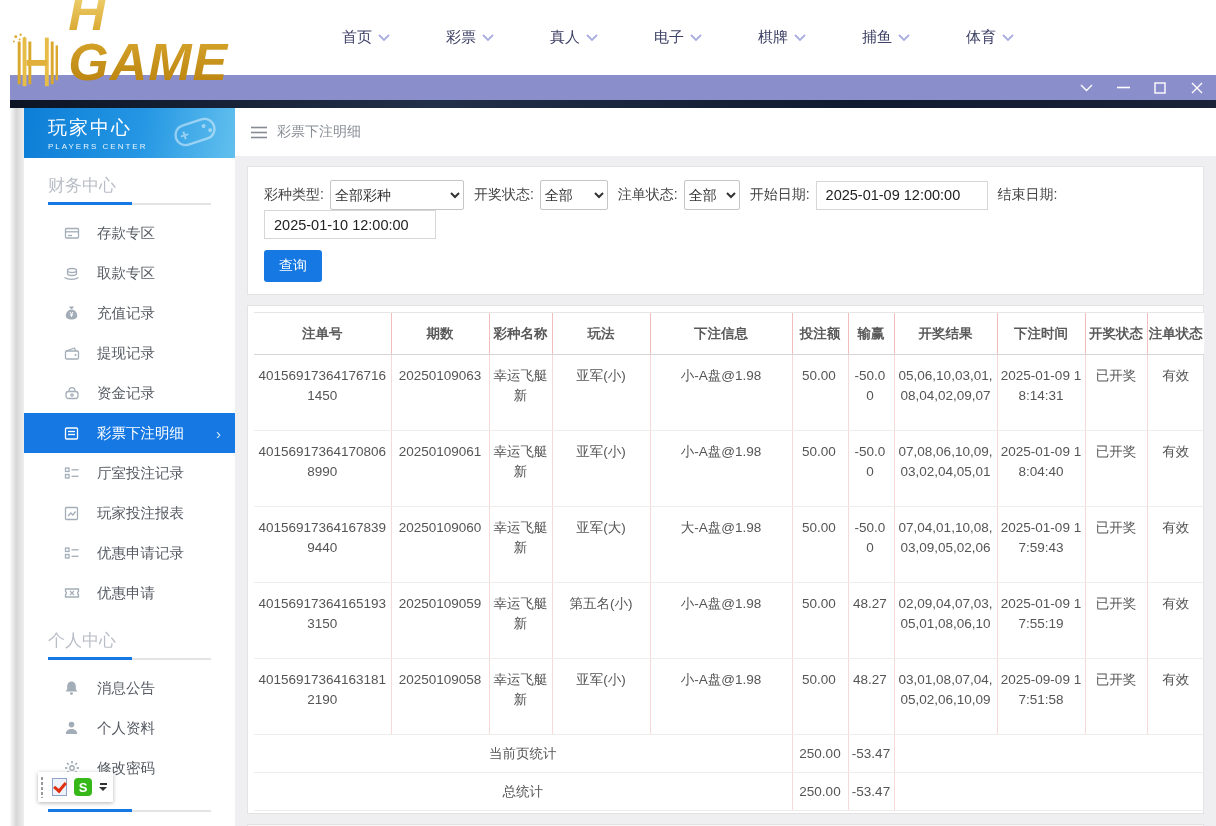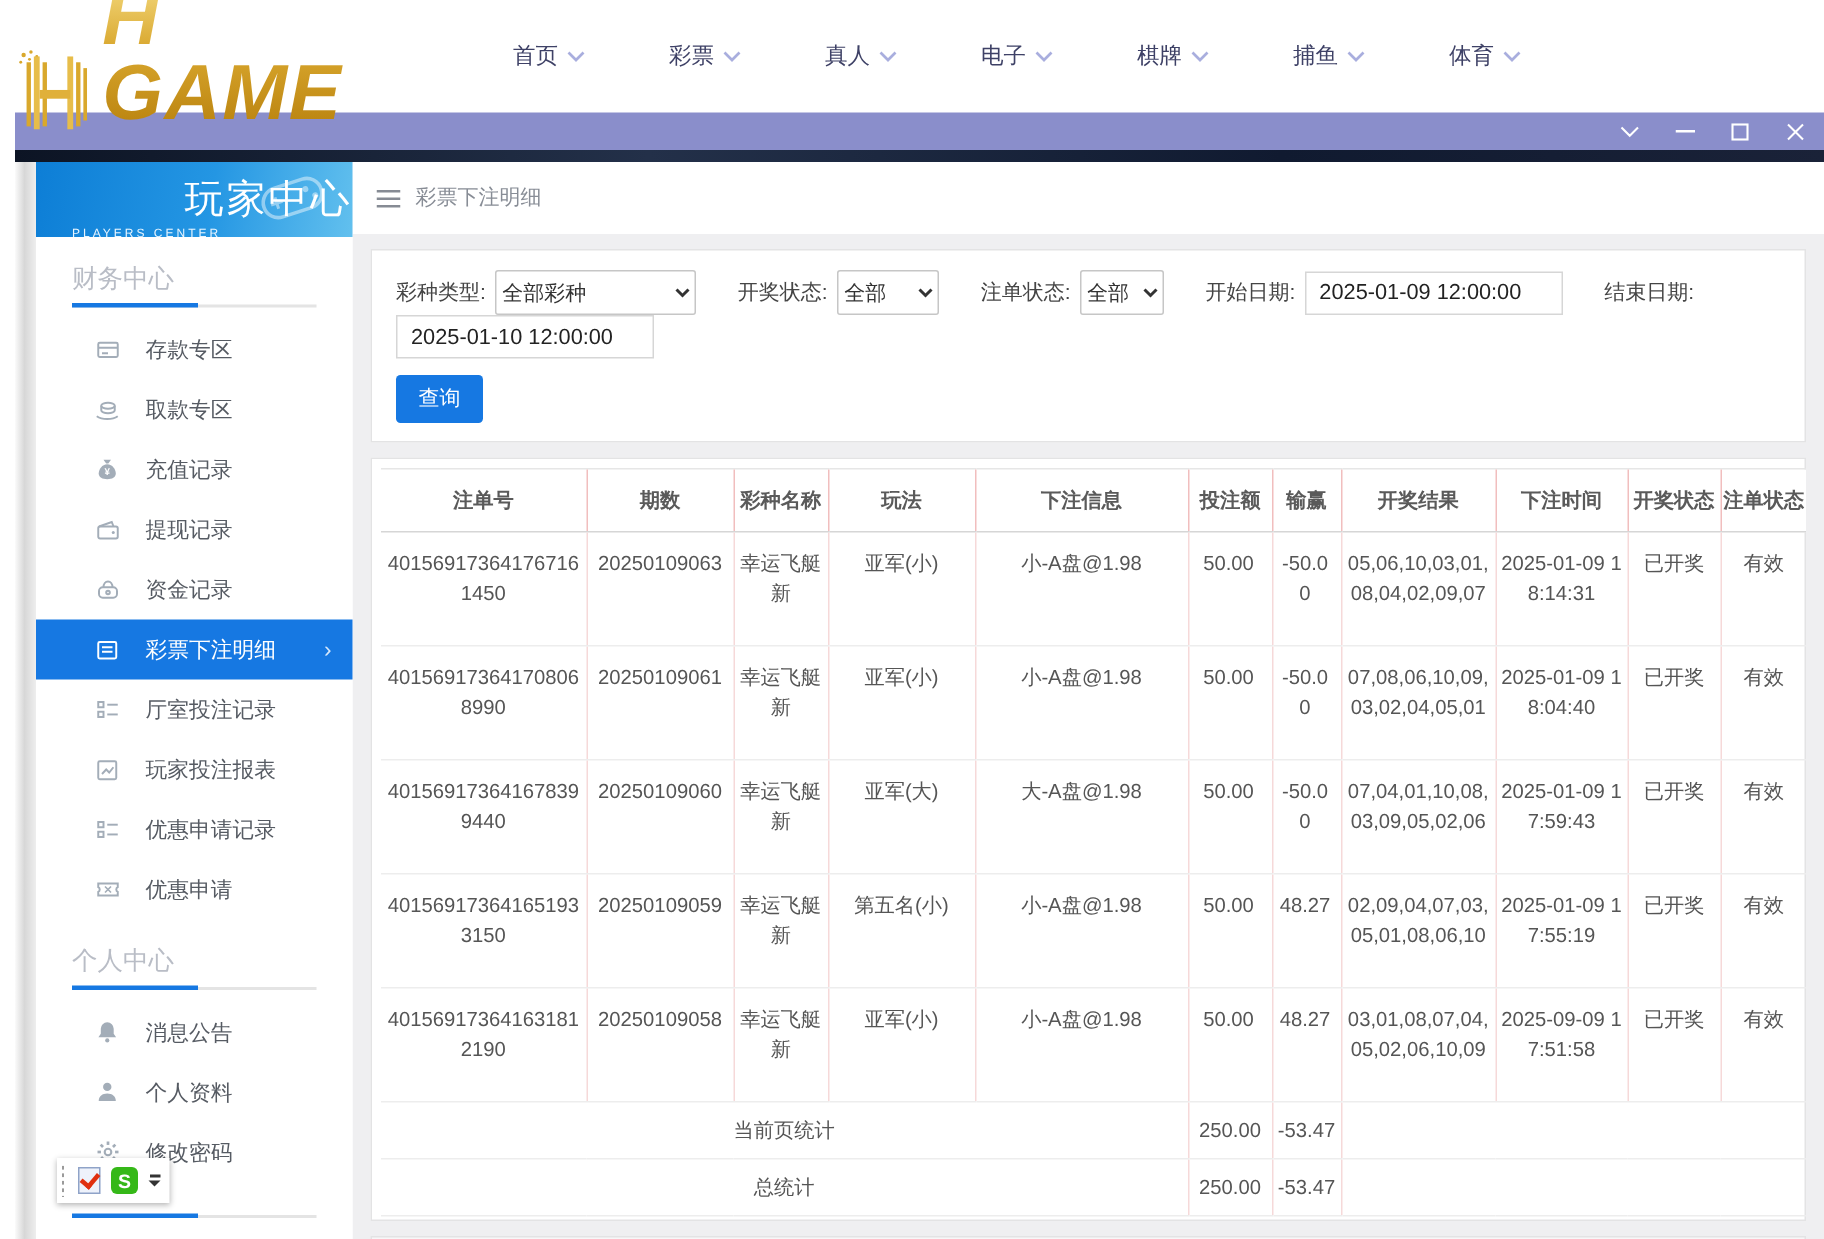--- a/index.html
+++ b/index.html
@@ -25,21 +25,21 @@
   
   .window { margin-left:10px; height:726px; }
   .win-topstrip { height:8px; background:linear-gradient(90deg,#0c1424,#233049 35%,#101a30 70%,#1a2238); }
   .win-body { display:flex; height:718px; }
   .win-edge { width:14px; background:linear-gradient(90deg,#fbfbfb,#d7d7d7 45%,#eeeeee); }
 
   
   .sidebar { width:211px; background:#fff; position:relative; flex-shrink:0; }
   .sb-header { height:50px; background:linear-gradient(100deg,#0d7ed6 0%,#2496e3 55%,#62c0ee 100%);
                color:#fff; padding:7px 0 0 24px; position:relative; overflow:hidden; }
-  .sb-title { font-size:26px; letter-spacing:2px;text-align:right; }
+  .sb-title { font-size:19px; letter-spacing:2px; }
   .sb-sub { font-size:8px; letter-spacing:2px; color:#e8f5ff; margin-top:1px; }
   .sb-gamepad { position:absolute; right:14px; top:6px; opacity:.45; }
   .sb-sec-head { margin:16px 24px 6px; font-size:17px; color:#b9bdc6; }
   .sb-underline { margin:2px 24px 8px; height:2px; background:#e4e4e4; position:relative; }
   .sb-underline span { position:absolute; left:0; top:-1px; width:84px; height:3px; background:#1678e2; }
   .sb-item { height:40px; display:flex; align-items:center; padding-left:39px; gap:17px;
              font-size:14.5px; color:#565b63; cursor:pointer; position:relative; }
   .sb-icon { width:17px; color:#a3adb8; display:flex; align-items:center; justify-content:center; }
   .sb-item.active { background:#1678e2; color:#fff; }
   .sb-item.active .sb-icon { color:#fff; }
@@ -62,21 +62,21 @@
   .sb-bottomline span { position:absolute; left:0; top:-1px; width:84px; height:3px; background:#1678e2; }
 
   
   .content { flex:1; background:#efeff1; overflow:hidden; }
   .crumb-bar { height:48px; background:#fff; display:flex; align-items:center; gap:10px;
                padding-left:16px; color:#888d96; font-size:14px; }
   .panel { background:#fff; border:1px solid #e3e3e4; margin:10px 12px 0; }
   .filter-panel { padding:13px 16px 12px; }
   .filter-row { display:flex; align-items:center; flex-wrap:wrap; font-size:14px; color:#454545; }
   .filter-row label { margin-right:6px; }
-  .filter-row .gap { margin-right:28px; }
+  .filter-row .gap { margin-right:10px; }
   select { height:30px; border:1px solid #c6c6c6; border-radius:2px; background:#fff;
            font-size:14px; color:#333; font-family:inherit; }
   .sel-lottery { width:134px; } .sel-draw { width:68px; } .sel-order { width:56px; }
   .date-input { width:172px; height:29px; border:1px solid #d6d6d6; font-size:14.5px; color:#222;
                 padding:0 9px; font-family:inherit; }
   .search-btn { margin-top:11px; background:#1678e2; color:#fff; border:none; border-radius:3px;
                 font-size:14px; padding:7px 15px; cursor:pointer; font-family:inherit; }
 
   
   .table-panel { padding:6px 6px 2px; }

